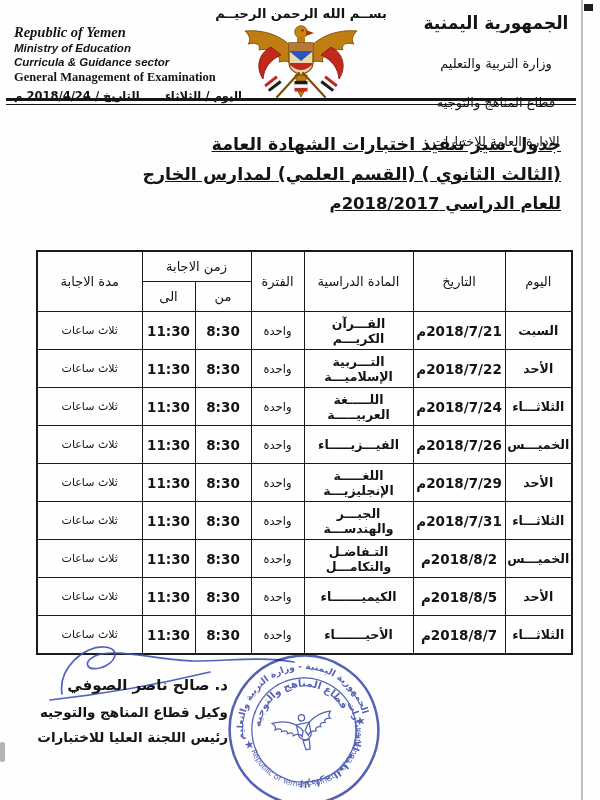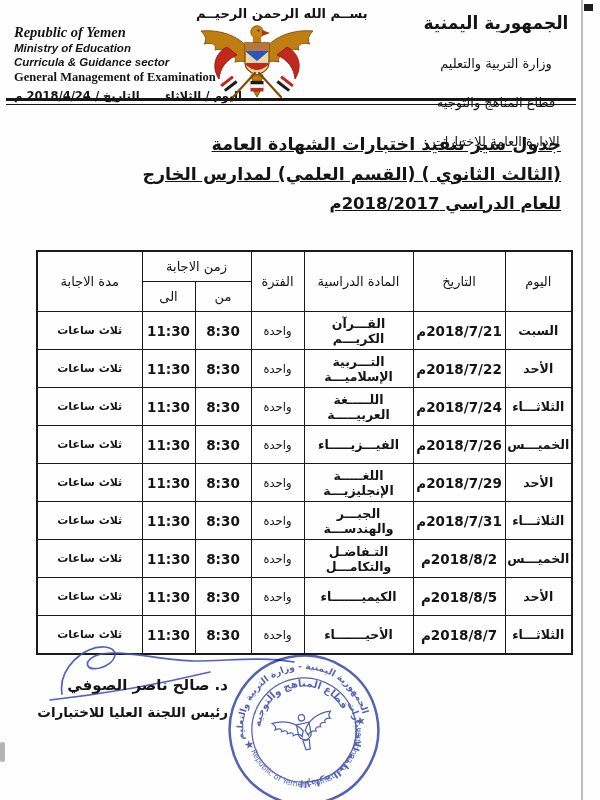--- a/index.html
+++ b/index.html
@@ -5,21 +5,21 @@
   html,body{margin:0;padding:0;background:#9a9a9a;}
   .page{position:relative;width:600px;height:800px;background:#fefefe;overflow:hidden;
         font-family:"DejaVu Sans",sans-serif;color:#141414;margin:0 auto;}
   
   .hdr-left{position:absolute;left:14px;top:24px;width:242px;}
   .en1{font-family:"Liberation Serif",serif;font-style:italic;font-weight:bold;font-size:14.5px;line-height:1.15;}
   .en2,.en3{font-family:"Liberation Sans",sans-serif;font-style:italic;font-weight:bold;font-size:11.5px;line-height:1.25;}
   .en4{font-family:"Liberation Serif",serif;font-weight:bold;font-size:12.5px;line-height:1.3;}
   .date-line{direction:rtl;display:flex;justify-content:space-between;width:228px;
              font-weight:bold;font-size:11.5px;margin-top:3px;white-space:nowrap;}
-  .hdr-center{position:absolute;left:196px;top:6px;width:186px;text-align:left;}
+  .hdr-center{position:absolute;left:208px;top:6px;width:186px;text-align:center;}
   .bismillah{font-weight:bold;font-size:13px;white-space:nowrap;}
   .hdr-right{position:absolute;right:14px;top:12px;width:180px;text-align:center;direction:rtl;}
   .ar-title{font-weight:bold;font-size:17px;line-height:1.35;transform:scaleY(1.05);}
   .ar-line{font-size:13px;line-height:1.45;margin-top:20px;}
   .rule{position:absolute;top:98px;left:6px;width:570px;height:3px;
         border-top:3.5px solid #151515;border-bottom:1.5px solid #151515;}
   
   .title-block{position:absolute;top:130px;left:61px;width:500px;direction:rtl;text-decoration:underline;}
   .title-l{font-weight:bold;font-size:17.5px;line-height:1.7;}
   .title-l3{font-weight:bold;font-size:16.5px;line-height:1.7;}
@@ -27,21 +27,21 @@
   .table-wrap{position:absolute;top:250px;left:36px;width:535px;}
   table{border-collapse:collapse;width:100%;direction:rtl;table-layout:fixed;border:2px solid #1a1a1a;}
   th,td{border:1px solid #1a1a1a;text-align:center;vertical-align:middle;padding:0;overflow:hidden;}
   thead th{font-size:13px;font-weight:normal;height:29px;}
   tbody td{height:37px;}
   td.c-day{font-weight:bold;font-size:12.5px;}
   td.c-date{font-weight:bold;font-size:13.5px;}
   td.c-subject{font-size:12.5px;font-weight:bold;}
   td.c-period{font-size:11.5px;margin-left:8px;}
   td.c-time{font-weight:bold;font-size:13.5px;}
-  td.c-duration{font-weight:bold;font-size:11px;}
+  td.c-duration{font-weight:normal;font-size:11px;}
   
   .sig-svg{position:absolute;left:42px;top:636px;}
   .sig-block{position:absolute;left:20px;top:676px;width:208px;text-align:right;direction:rtl;}
   .sig-name{font-weight:bold;font-size:15px;margin-bottom:10px;}
   .sig-title{font-weight:bold;font-size:13.5px;margin-bottom:9px;}
   .stamp{position:absolute;left:222px;top:648px;width:164px;height:164px;
          transform:rotate(-12deg);opacity:.82;mix-blend-mode:multiply;}
   
   .edge-line{position:absolute;top:0;bottom:0;right:17px;width:2px;background:#bfbfbf;}
   .corner-mark{position:absolute;top:4px;right:7px;width:9px;height:7px;background:#1c1c1c;}
@@ -249,20 +249,21 @@
 
   <svg class="sig-svg" width="270" height="70" viewBox="0 0 270 70">
     <g fill="none" stroke="#4455b8" stroke-width="1.7" stroke-linecap="round" opacity="0.92">
       <path d="M20,58 C16,32 42,10 62,11 C80,12 74,28 58,32 C44,35 41,26 53,20 C72,11 120,25 152,25 C188,25 218,20 252,26"></path>
       <path d="M8,64 C62,58 118,48 168,36"></path>
     </g>
   </svg>
 
   <div class="sig-block">
     <div class="sig-name">د. صالح ناصر الصوفي</div>
+    <div class="sig-title">وكيل قطاع المناهج والتوجيه</div>
     <div class="sig-title">رئيس اللجنة العليا للاختبارات</div>
   </div>
 
   <svg class="stamp" viewBox="0 0 170 170">
     <defs>
       <path id="arcTopOuter" d="M 22,85 A 63,63 0 0 1 148,85"></path>
       <path id="arcBottomOuter" d="M 26,85 A 59,59 0 0 0 144,85"></path>
       <path id="arcTopInner" d="M 40,85 A 45,45 0 0 1 130,85"></path>
       <path id="arcRightInner" d="M 122,50 A 50,50 0 0 1 52,124"></path>
     </defs>

